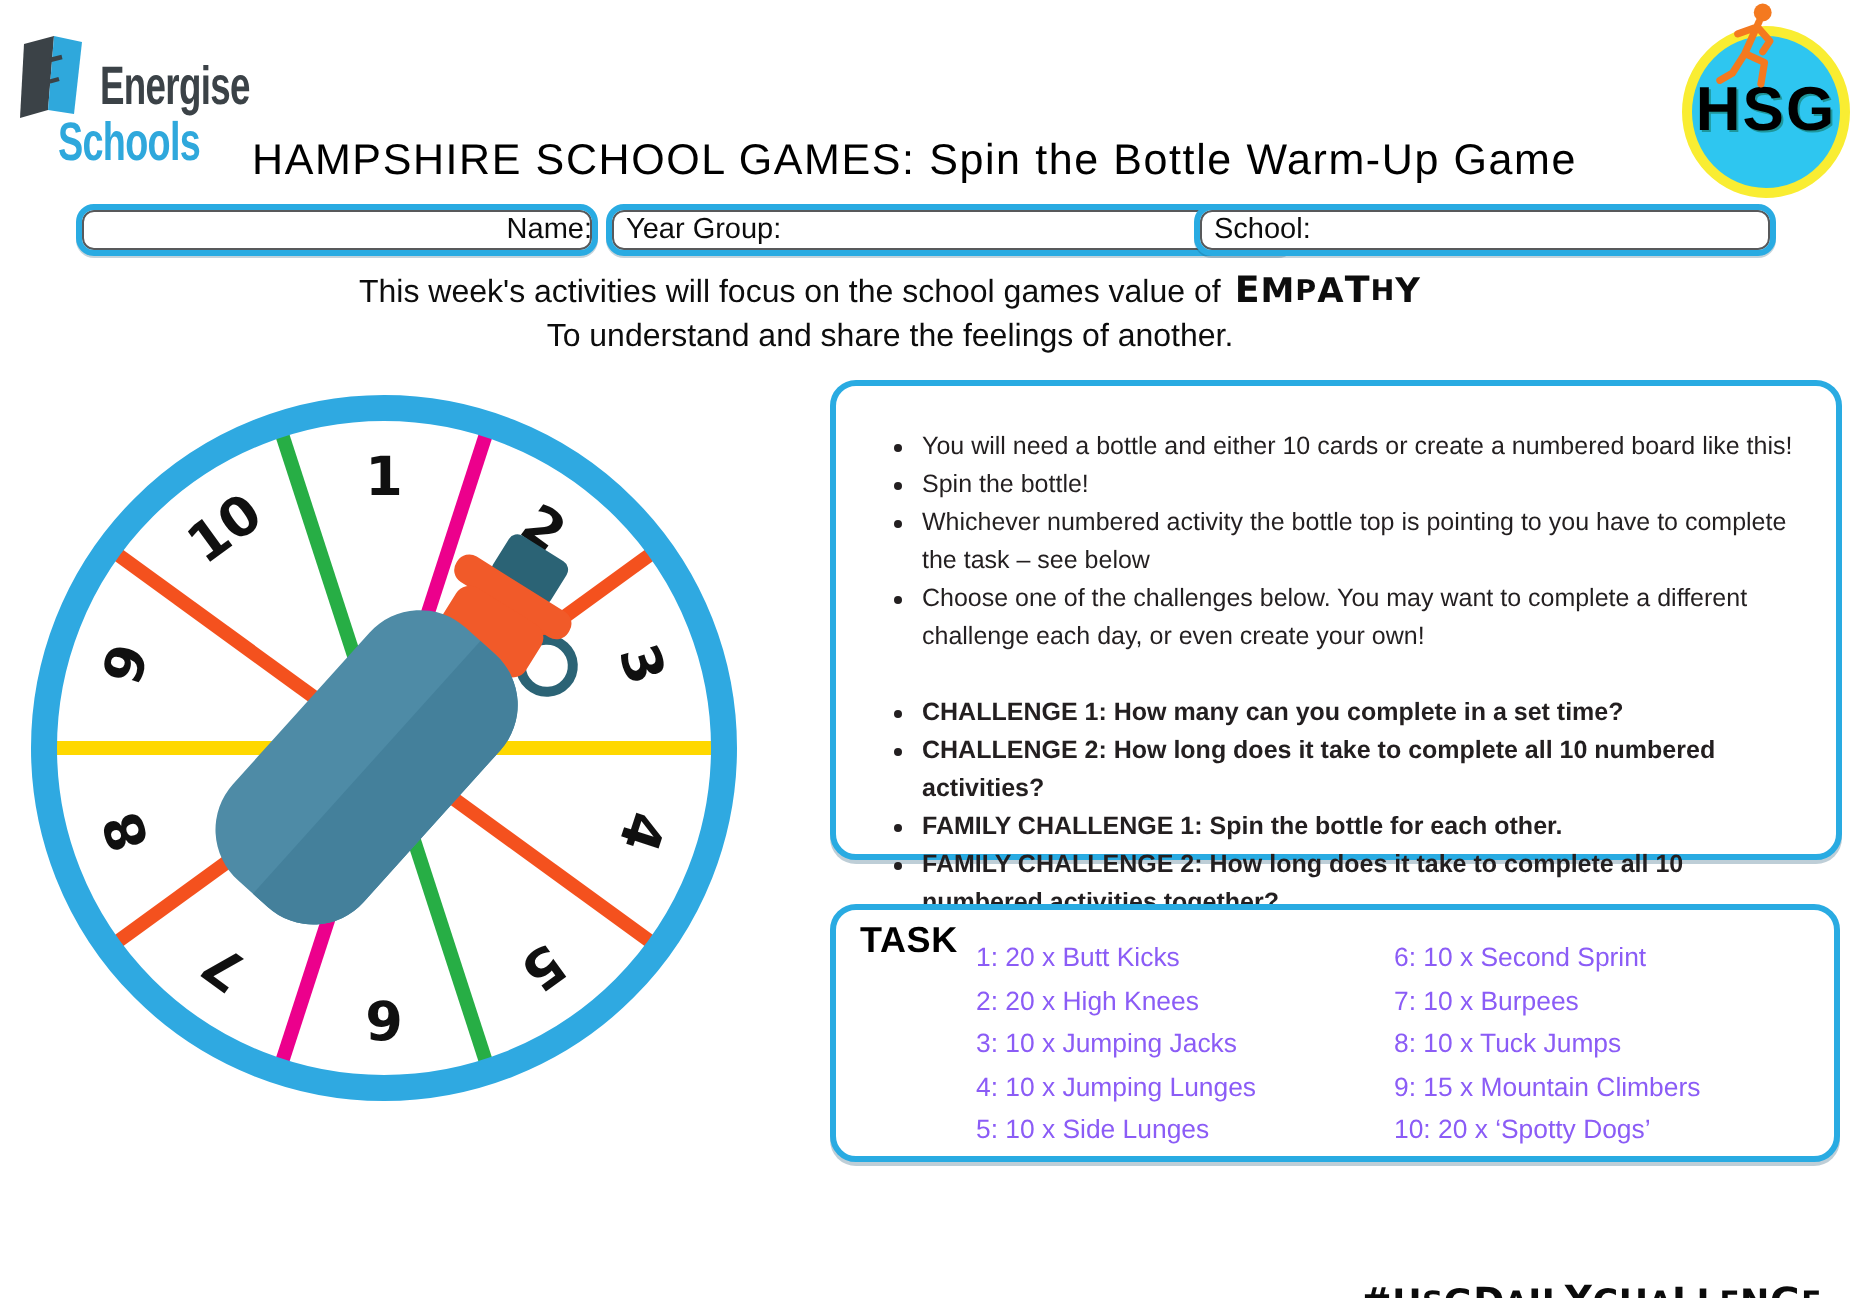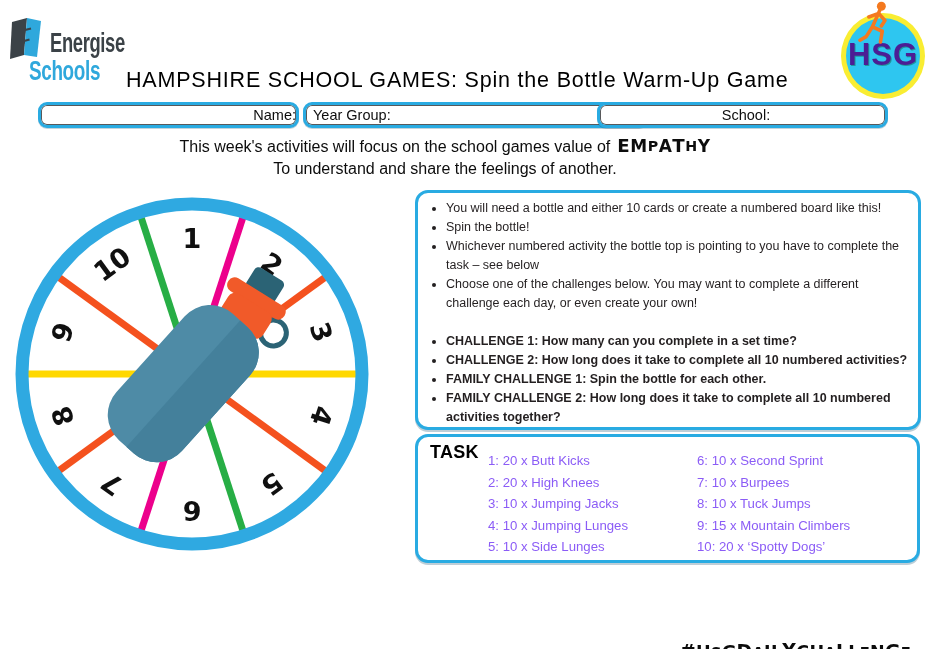--- a/index.html
+++ b/index.html
@@ -19,51 +19,51 @@
   }
   .page-title{
     position:absolute;left:126px;top:68px;font-size:21.5px;font-weight:normal;
     letter-spacing:.8px;color:#000;white-space:nowrap;
   }
   .hsg-badge{
     position:absolute;left:841px;top:13px;width:84px;height:86px;border-radius:50%;
     background:#2EC6F0;border:5px solid #F9ED32;box-sizing:border-box;text-align:center;
   }
   .hsg-label{
-    font-size:31px;font-weight:800;color:#4c1d95;line-height:74px;letter-spacing:1px;
+    font-size:31px;font-weight:800;color:#000000;line-height:74px;letter-spacing:1px;
     text-shadow:1px 1px 0 rgba(10,90,50,.45);
   }
   .runner{position:absolute;left:858px;top:0px;}
   
   .field{
     position:absolute;top:102px;height:26px;background:#fff;box-sizing:border-box;
     border:3px solid var(--accent,#29ABE2);border-radius:9px;
     box-shadow:inset 0 0 0 1px #58595B, 0 1px 0 rgba(20,80,110,.25);
     font-size:14.5px;padding:2px 0 0 7px;color:#0d0d0d;
   }
   .field-name{left:38px;width:261px;text-align:right;}
   .field-year{left:303px;width:345px;}
-  .field-school{left:597px;width:291px;text-align:center;}
+  .field-school{left:597px;width:291px;}
   
   .focus{position:absolute;left:0;top:135px;width:890px;text-align:center;font-size:16px;line-height:22px;color:#0d0d0d;}
   .focus-value{font-weight:800;font-size:17px;margin-left:7px;letter-spacing:.5px;font-family:"DejaVu Sans",sans-serif;}
   
   .wheel-wrap{position:absolute;left:8px;top:190px;width:368px;height:368px;}
   .wheel-num{font-family:"DejaVu Sans",sans-serif;font-weight:700;font-size:27px;fill:#101010;}
   
   .panel{
     position:absolute;left:415px;background:#fff;box-sizing:border-box;
     border:3.5px solid var(--accent,#29ABE2);border-radius:13px;
     box-shadow:0 2px 0 rgba(20,80,110,.28);
   }
   .instructions{top:190px;width:506px;height:240px;padding:6px 4px 0 0;}
-  .instructions ul{margin:0;padding:0 0 0 28px;font-size:12.5px;line-height:19px;color:#231F20;}
+  .instructions ul{margin:15px;padding:0 0 0 28px;font-size:12.5px;line-height:19px;color:#231F20;}
   .instructions ul.g2{margin-top:19px;font-weight:bold;}
   .instructions li{margin:0;}
-  .task-panel{top:434px;width:505px;height:129px;}
+  .task-panel{top:452px;width:505px;height:129px;}
   .task-title{position:absolute;left:12px;top:5px;font-size:18px;font-weight:bold;color:#000;letter-spacing:.3px;}
   .task-col{position:absolute;top:13px;margin:0;padding:0;list-style:none;font-size:13.2px;line-height:21.5px;color:#8b5cf6;}
   .task-col.c1{left:70px;}
   .task-col.c2{left:279px;}
   
   .hashtag{
     position:absolute;top:641px;right:16px;font-size:17.5px;font-weight:800;color:#0b0b0b;
     letter-spacing:.3px;font-family:"DejaVu Sans",sans-serif;white-space:nowrap;
   }
   

